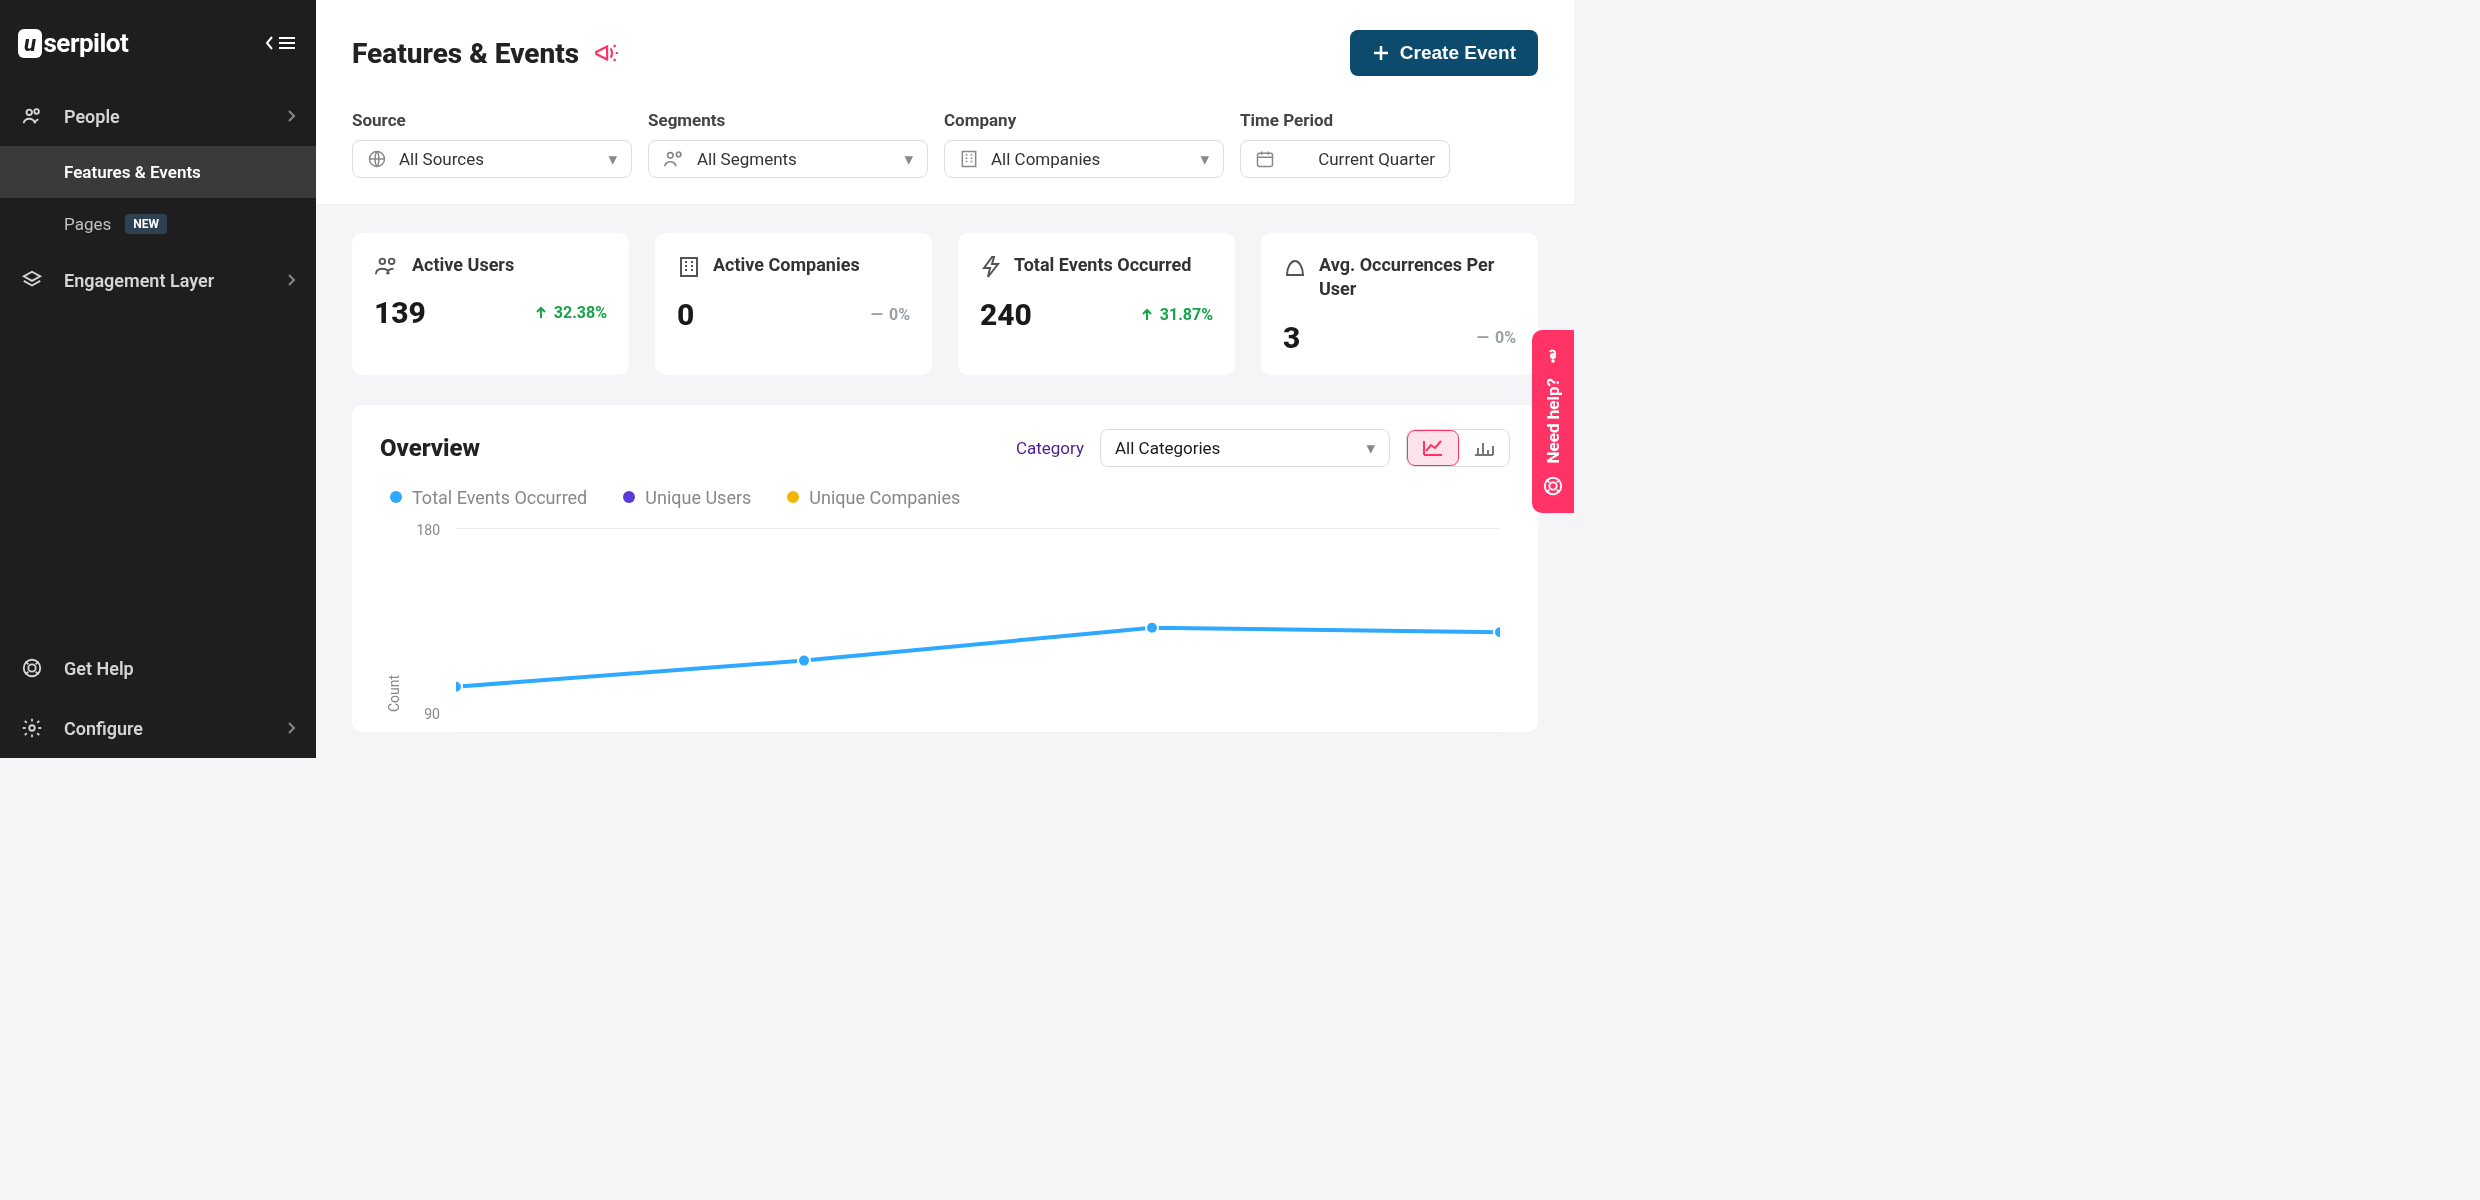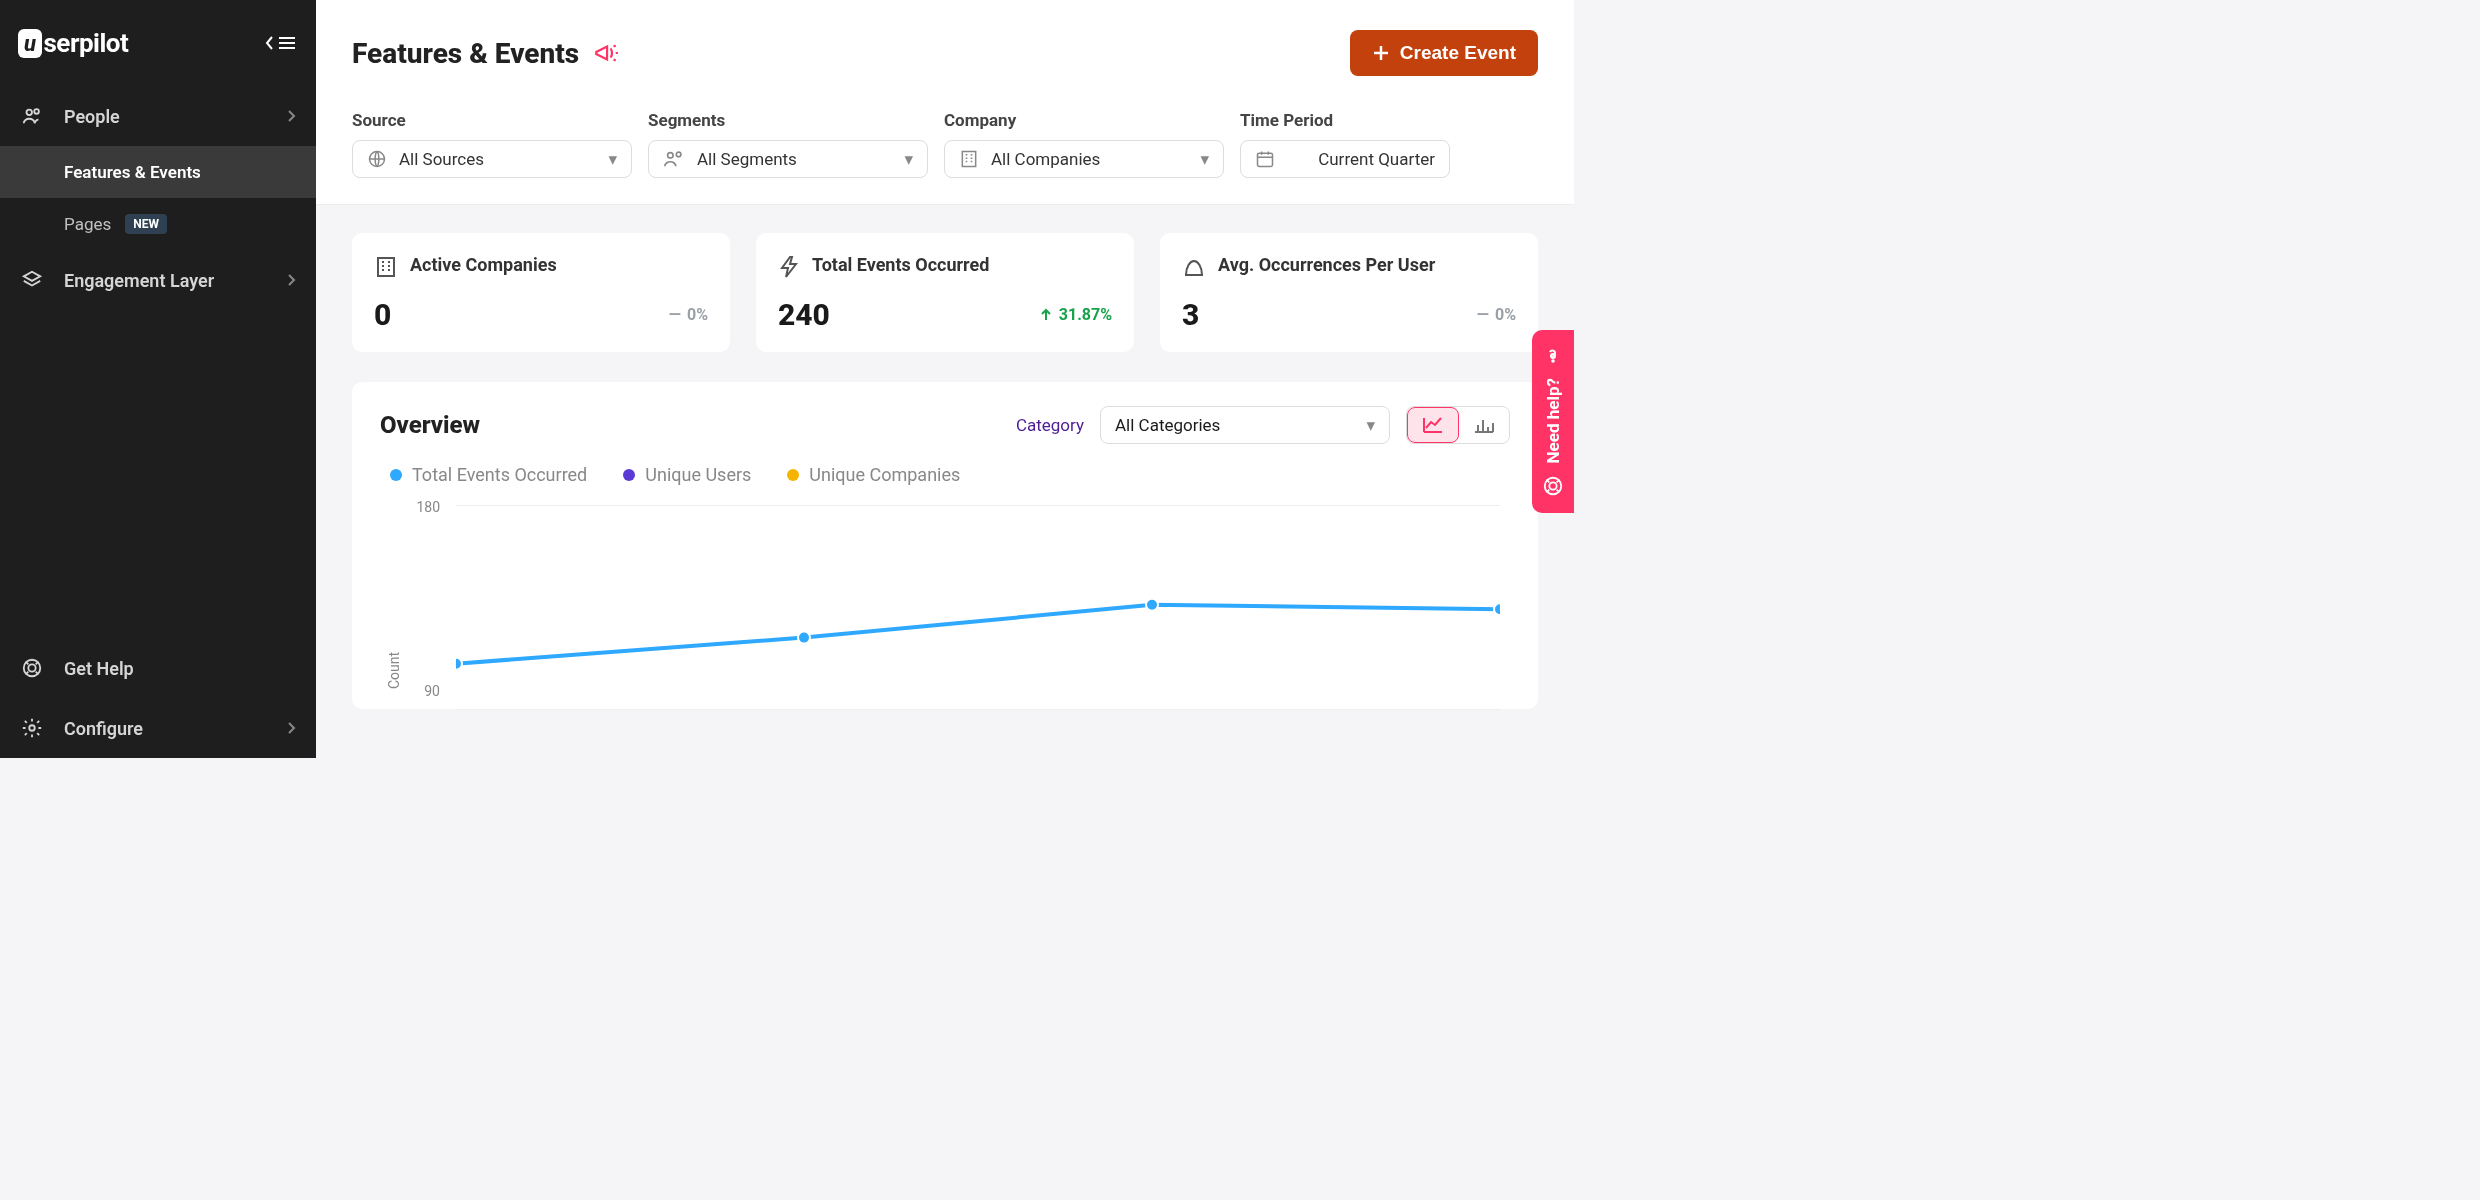--- a/index.html
+++ b/index.html
@@ -22,21 +22,21 @@
 .subnav-item { display: flex; align-items: center; padding: 16px 20px 16px 64px; font-size: 17px; color: #c0c0c0; cursor: pointer; }
 .subnav-item.active { background: #3a3a3a; color: #fff; font-weight: 600; }
 .subnav-item .badge { background: #2f4053; color: #fff; font-size: 12px; font-weight: 700; padding: 3px 8px; border-radius: 4px; margin-left: 14px; }
 .nav-bottom { margin-top: auto; }
 
 
 .main { flex: 1; background: #fff; display: flex; flex-direction: column; overflow: hidden; }
 .topbar { display: flex; align-items: center; justify-content: space-between; padding: 30px 36px 22px 36px; }
 .page-title { display: flex; align-items: center; gap: 14px; font-size: 28px; font-weight: 800; color: #222; }
 .page-title-icon { color: #ff3366; }
-.create-btn { background: #c2410c; color: #fff; border: none; border-radius: 8px; padding: 12px 22px; font-size: 19px; font-weight: 700; display: flex; align-items: center; gap: 10px; cursor: pointer; }
+.create-btn { background: #0c4a6e; color: #fff; border: none; border-radius: 8px; padding: 12px 22px; font-size: 19px; font-weight: 700; display: flex; align-items: center; gap: 10px; cursor: pointer; }
 
 .filters { display: flex; gap: 16px; padding: 12px 36px 26px 36px; border-bottom: 1px solid #eee; }
 .filter { display: flex; flex-direction: column; gap: 10px; }
 .filter-label { font-size: 17px; font-weight: 700; color: #444; }
 .filter-select { display: flex; align-items: center; gap: 12px; border: 1px solid #ddd; border-radius: 8px; padding: 8px 14px; min-width: 280px; font-size: 17px; color: #333; cursor: pointer; background: #fff; justify-content: space-between; }
 .filter-select .sel-icon { color: #888; }
 .filter-select .sel-chev { margin-left: auto; color: #888; }
 
 .content { flex: 1; background: #f5f5f7; overflow: auto; padding: 28px 36px 0 36px; }
 .stats { display: flex; gap: 26px; }
@@ -244,20 +244,41 @@
               </svg>
           </span>
           <span>Current Quarter</span>
         </div>
       </div>
     </div>
 
     <div class="content">
       <div class="stats">
 
+        <div class="stat-card">
+          <div class="stat-head">
+            <span class="stat-icon">
+              <svg width="26" height="22" viewBox="0 0 28 22" fill="none" stroke="#555" stroke-width="2">
+                  <circle cx="9" cy="6" r="3"></circle>
+                  <circle cx="19" cy="6" r="3"></circle>
+                  <path d="M2 20c0-4 3-6 7-6s7 2 7 6M14 20c0-4 3-6 7-6"></path>
+                </svg>
+            </span>
+            <span class="stat-title">Active Users</span>
+          </div>
+          <div class="stat-body">
+            <span class="stat-value">139</span>
+            <span class="stat-delta up">
+              <svg width="14" height="14" viewBox="0 0 14 14">
+                  <path d="M7 12V2M3 6l4-4 4 4" stroke="#17a34a" stroke-width="2" fill="none"></path>
+                </svg>
+              <span>32.38%</span>
+            </span>
+          </div>
+        </div>
 
         <div class="stat-card">
           <div class="stat-head">
             <span class="stat-icon">
               <svg width="24" height="24" viewBox="0 0 24 24" fill="none" stroke="#555" stroke-width="2">
                   <rect x="4" y="3" width="16" height="18"></rect>
                   <path d="M8 7h2M14 7h2M8 11h2M14 11h2M8 15h2M14 15h2"></path>
                 </svg>
             </span>
             <span class="stat-title">Active Companies</span>

